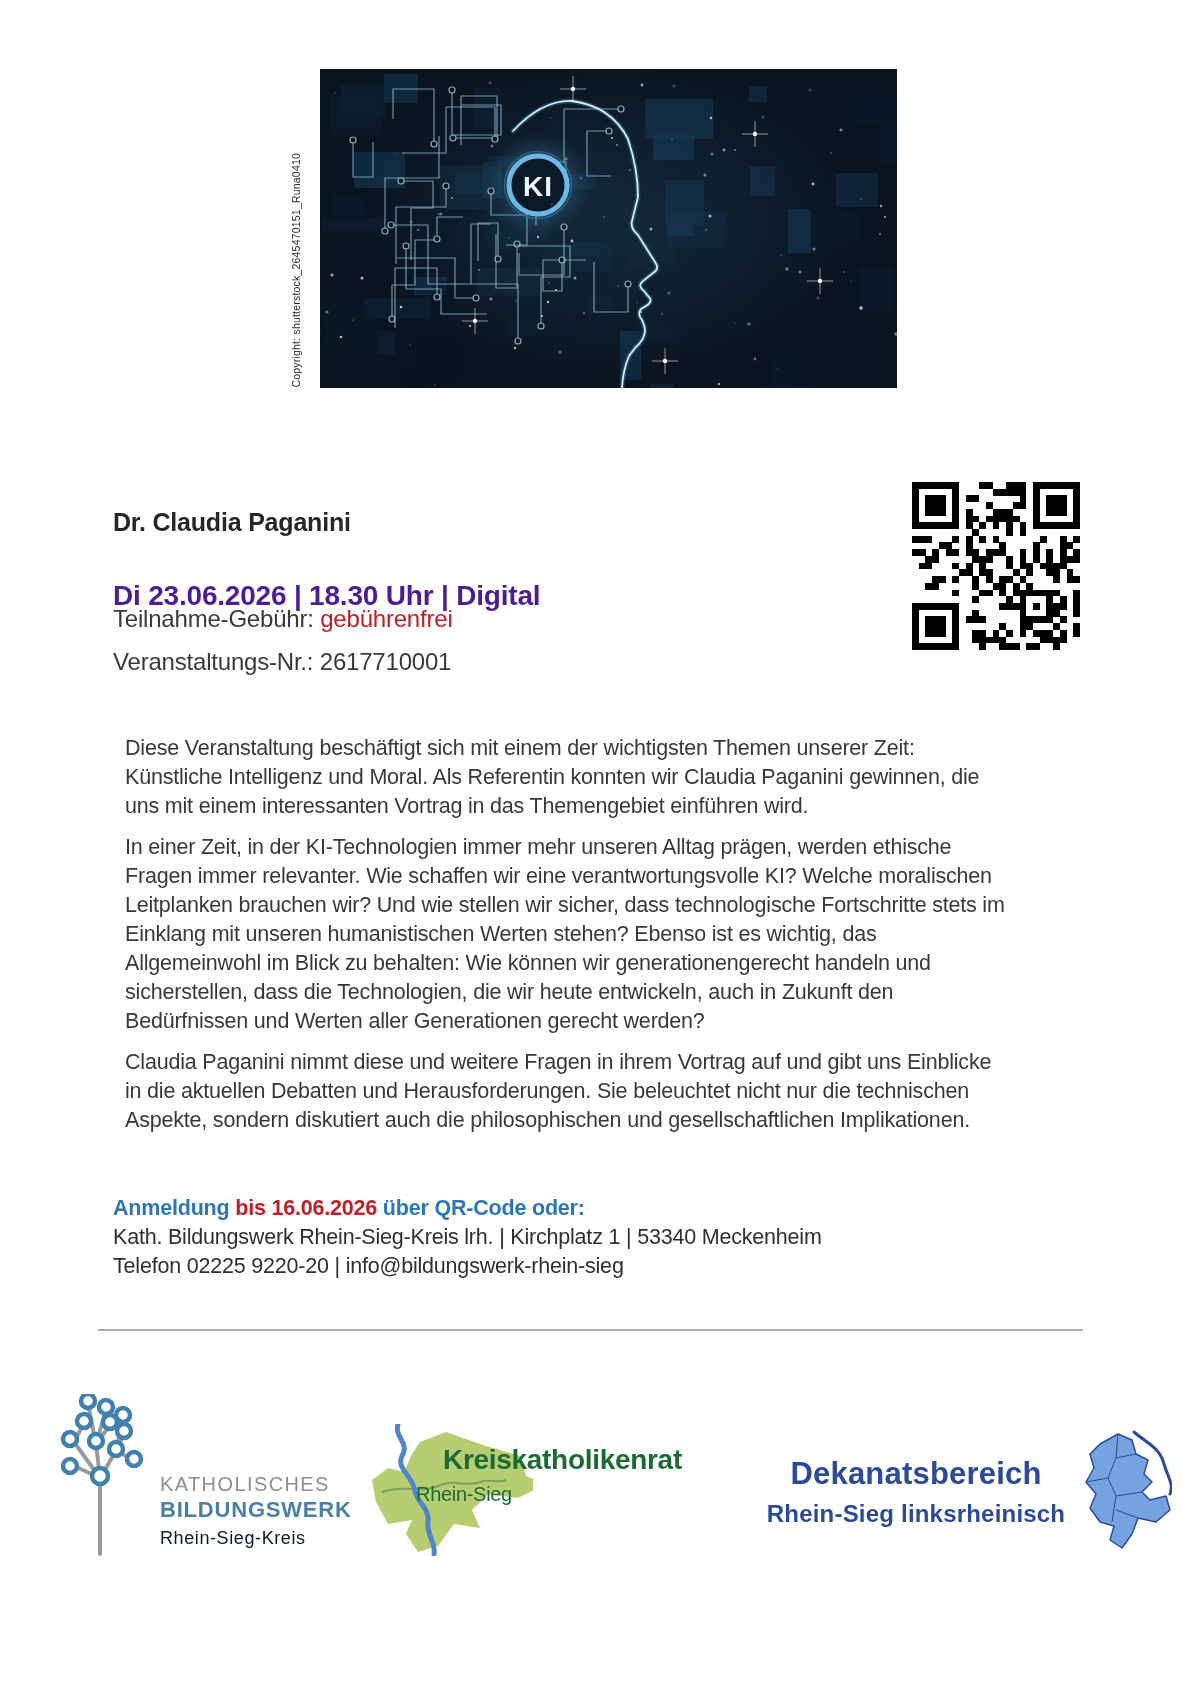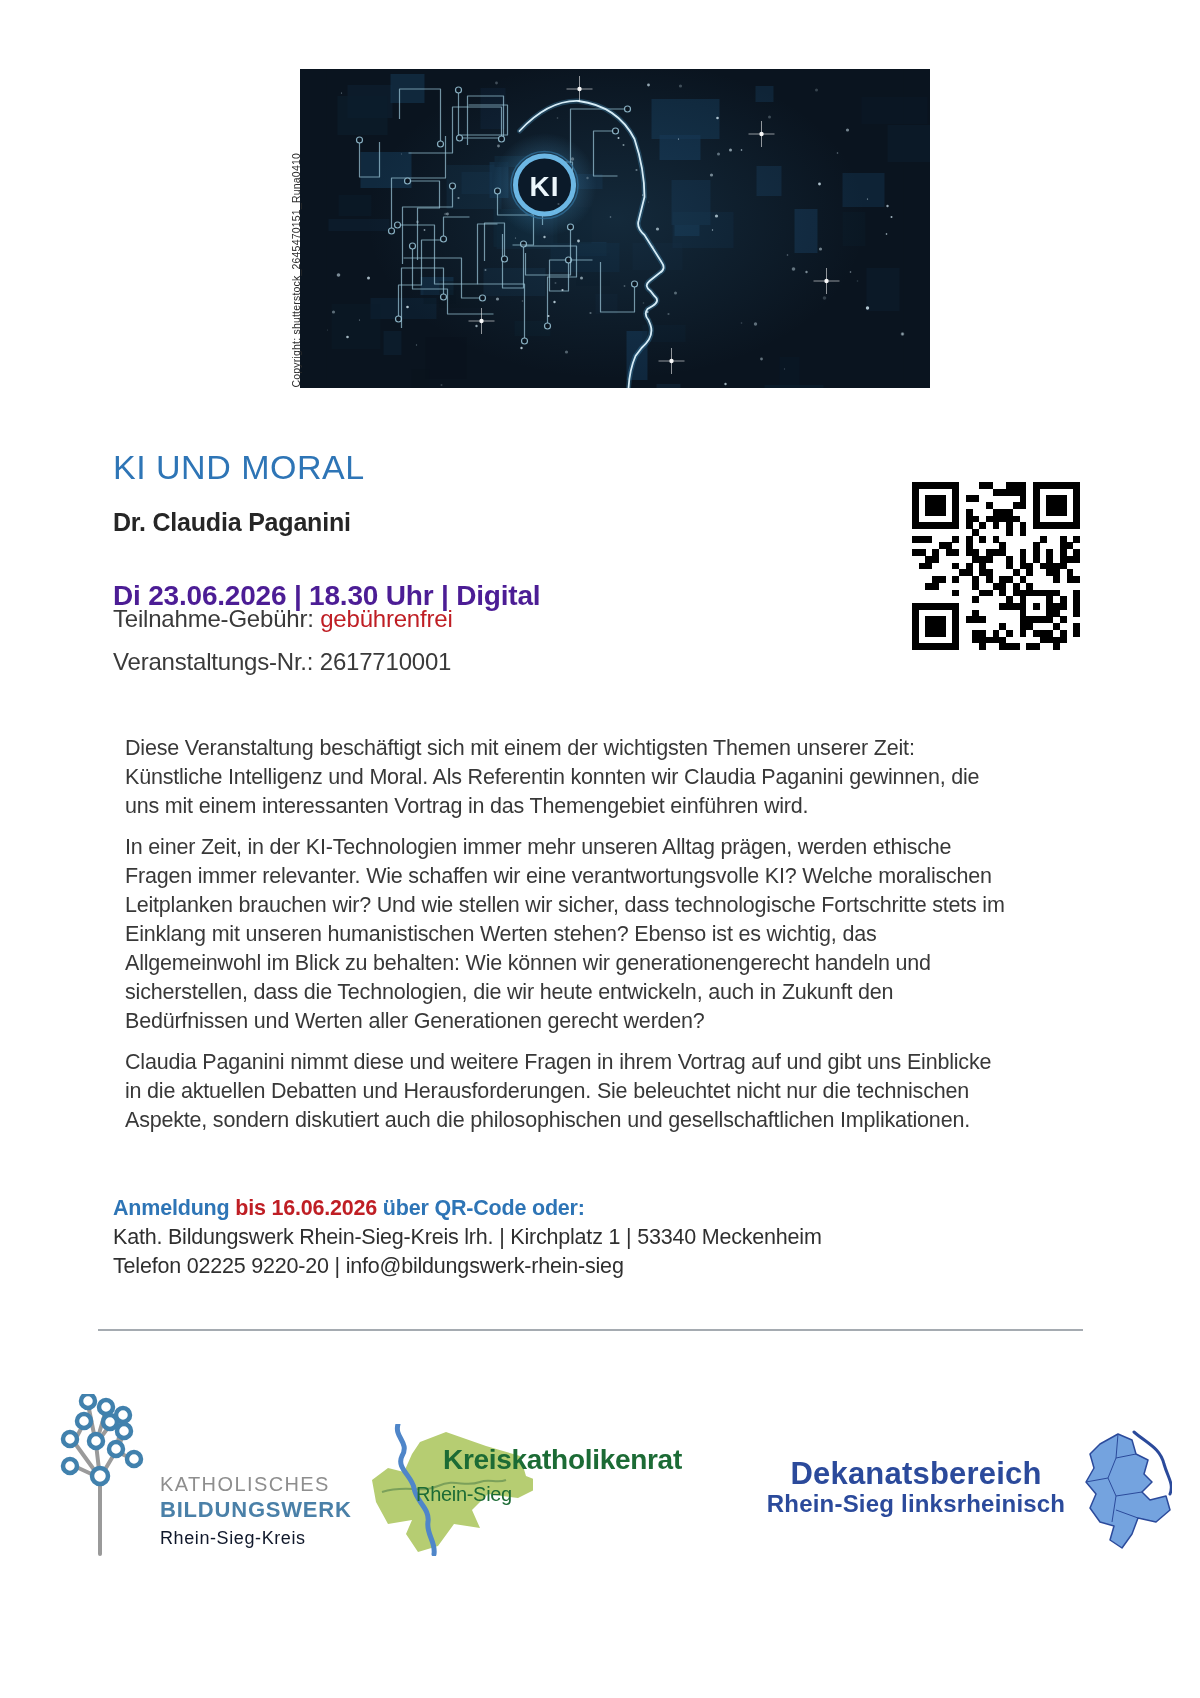--- a/index.html
+++ b/index.html
@@ -4,21 +4,21 @@
 <style>
   :root{
     --accent-blue:#2e75b6; --alert-red:#bf1e24; --text-dark:#3a3a3a; --heading-dark:#262626;
     --kbw-blue:#4a80a8; --kbw-gray:#8e8e8e; --kkr-map:#b6cd72; --kkr-text:#1c6b35; --kkr-river:#4f86c9;
     --dekanat-blue:#2b4a9b; --dekanat-map:#74a3df; --divider:#a5abb1;
   }
   html,body{margin:0;padding:0;background:#fff;}
   .page{position:relative;width:1200px;height:1698px;background:#fff;overflow:hidden;
         font-family:"Liberation Sans",sans-serif;color:var(--text-dark);}
   
-  .hero{position:absolute;left:300px;top:69px;width:630px;height:319px;background:#0a141f;}
+  .hero{position:absolute;left:320px;top:69px;width:577px;height:319px;background:#0a141f;}
   .hero svg{display:block;width:100%;height:100%;}
   .copyright{position:absolute;left:288px;top:69px;width:16px;height:319px;
              display:flex;align-items:flex-end;justify-content:center;}
   .copyright span{writing-mode:vertical-rl;transform:rotate(180deg);white-space:nowrap;
                   font-size:10.5px;color:#2b2b2b;letter-spacing:.2px;}
   
   .title{position:absolute;left:113px;top:448px;font-size:34px;color:var(--accent-blue);
          letter-spacing:.5px;font-weight:500;}
   .speaker{position:absolute;left:113px;top:508px;font-size:25px;font-weight:bold;color:var(--heading-dark);letter-spacing:-.2px;}
   .datetime{position:absolute;left:113px;top:568px;font-size:28px;font-weight:bold;color:#4c1d95;letter-spacing:-.2px;margin-top:12px;}
@@ -42,21 +42,21 @@
   .kbw-icon{position:absolute;left:56px;top:1394px;width:92px;height:164px;}
   .kbw-text{position:absolute;left:126px;top:1474px;line-height:1;margin-left:34px;}
   .kbw-l1{font-size:20px;color:var(--kbw-gray);letter-spacing:1.4px;}
   .kbw-l2{font-size:22px;color:var(--kbw-blue);font-weight:bold;letter-spacing:.8px;margin-top:5px;}
   .kbw-l3{font-size:18px;color:#0f172a;letter-spacing:.6px;margin-top:8px;}
   .kkr-map{position:absolute;left:368px;top:1424px;width:165px;height:132px;}
   .kkr-l1{position:absolute;left:443px;top:1444px;font-size:28px;font-weight:bold;color:var(--kkr-text);letter-spacing:-.3px;}
   .kkr-l2{position:absolute;left:416px;top:1483px;font-size:20px;color:var(--kkr-text);letter-spacing:-.3px;}
   .dekanat-text{position:absolute;left:758px;top:1458px;width:316px;text-align:center;color:var(--dekanat-blue);line-height:1;}
   .dek-l1{font-size:31px;font-weight:bold;letter-spacing:.2px;}
-  .dek-l2{font-size:24px;font-weight:bold;margin-top:3px;letter-spacing:.2px;}
+  .dek-l2{font-size:24px;font-weight:bold;margin-top:13px;letter-spacing:.2px;}
   .dekanat-map{position:absolute;left:1078px;top:1430px;width:94px;height:122px;}
 </style>
 </head>
 <body>
 
 <div class="page">
 
   <div class="hero">
     <svg id="hero-svg" viewBox="0 0 577 319">
       <defs>
@@ -288,21 +288,20 @@
           <line x1="332" y1="292" x2="358" y2="292" stroke="#fff" stroke-width="1" opacity="0.55"></line>
           <line x1="345" y1="279" x2="345" y2="305" stroke="#fff" stroke-width="1" opacity="0.55"></line>
           <circle cx="345" cy="292" r="2.2" fill="#fff" opacity="0.95"></circle>
         </g>
     </svg>
   </div>
   <div class="copyright">
     <span>Copyright: shutterstock_2645470151_Runa0410</span>
   </div>
 
-  <div class="title">KI UND MORAL</div>
   <div class="speaker">Dr. Claudia Paganini</div>
   <div class="datetime">Di 23.06.2026 | 18.30 Uhr | Digital</div>
   <div class="fee"><span>Teilnahme-Gebühr:</span> <span class="red">gebührenfrei</span></div>
   <div class="evtnr"><span>Veranstaltungs-Nr.:</span> <span>2617710001</span></div>
 
   <div class="qr">
     <svg id="qr-svg" viewBox="0 0 25 25" width="168" height="168" shape-rendering="crispEdges">
         <rect x="0" y="0" width="1.02" height="1.02" fill="#000"></rect>
         <rect x="1" y="0" width="1.02" height="1.02" fill="#000"></rect>
         <rect x="2" y="0" width="1.02" height="1.02" fill="#000"></rect>

